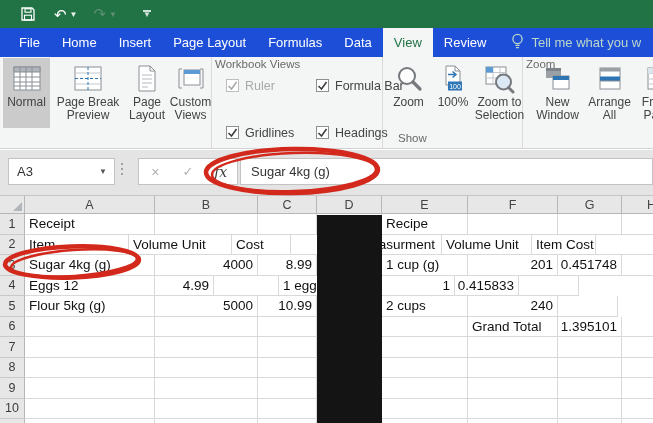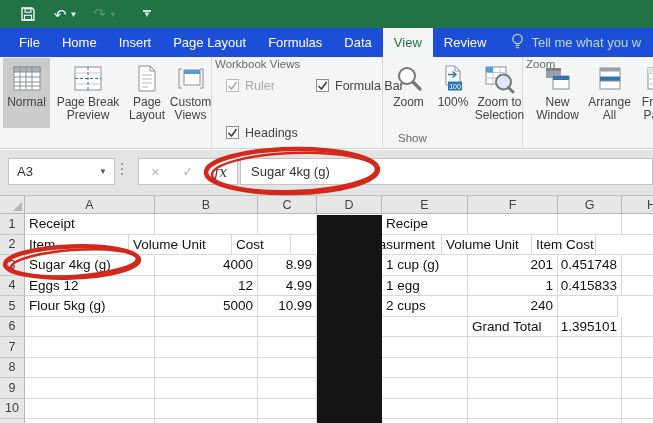--- a/index.html
+++ b/index.html
@@ -198,20 +198,28 @@
               </svg>
           </span>
           <span>Formula Bar</span>
         </label>
         <label class="chk">
           <span class="box">
             <svg width="11" height="10" viewBox="0 0 11 10">
                 <path d="M1.5 5l3 3 5-7" fill="none" stroke="#3f3f3f" stroke-width="1.6"></path>
               </svg>
           </span>
+          <span>Gridlines</span>
+        </label>
+        <label class="chk">
+          <span class="box">
+            <svg width="11" height="10" viewBox="0 0 11 10">
+                <path d="M1.5 5l3 3 5-7" fill="none" stroke="#3f3f3f" stroke-width="1.6"></path>
+              </svg>
+          </span>
           <span>Headings</span>
         </label>
       </div>
       <div class="rlabel" style="margin-top:auto;">Show</div>
     </div>
 
     <div class="rgroup" style="width:140px;">
       <div class="rbody">
         <div class="rbtn" style="width:45px;">
           <span class="ric">
@@ -351,21 +359,20 @@
         <div class="cell num" style="width: 59px;">8.99</div>
         <div class="cell txt" style="width: 65px;"></div>
         <div class="cell txt" style="width: 86px;">1 cup (g)</div>
         <div class="cell num" style="width: 90px;">201</div>
         <div class="cell num" style="width: 64px;">0.451748</div>
         <div class="cell txt" style="width: 60px;"></div>
       </div>
       <div class="grow">
         <div class="rownum">4</div>
         <div class="cell txt" style="width: 130px;">Eggs 12</div>
-        <div class="cell num" style="width: 103px;">12</div>
         <div class="cell num" style="width: 59px;">4.99</div>
         <div class="cell txt" style="width: 65px;"></div>
         <div class="cell txt" style="width: 86px;">1 egg</div>
         <div class="cell num" style="width: 90px;">1</div>
         <div class="cell num" style="width: 64px;">0.415833</div>
         <div class="cell txt" style="width: 60px;"></div>
       </div>
       <div class="grow">
         <div class="rownum">5</div>
         <div class="cell txt" style="width: 130px;">Flour 5kg (g)</div>

